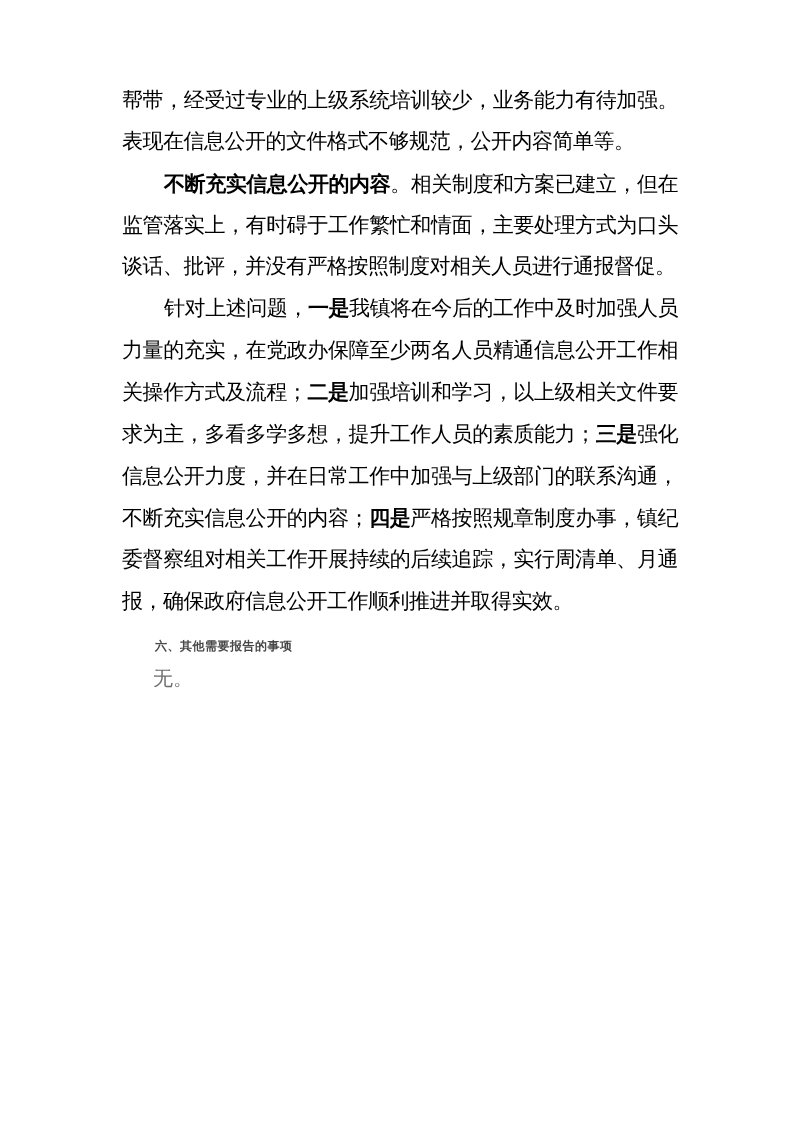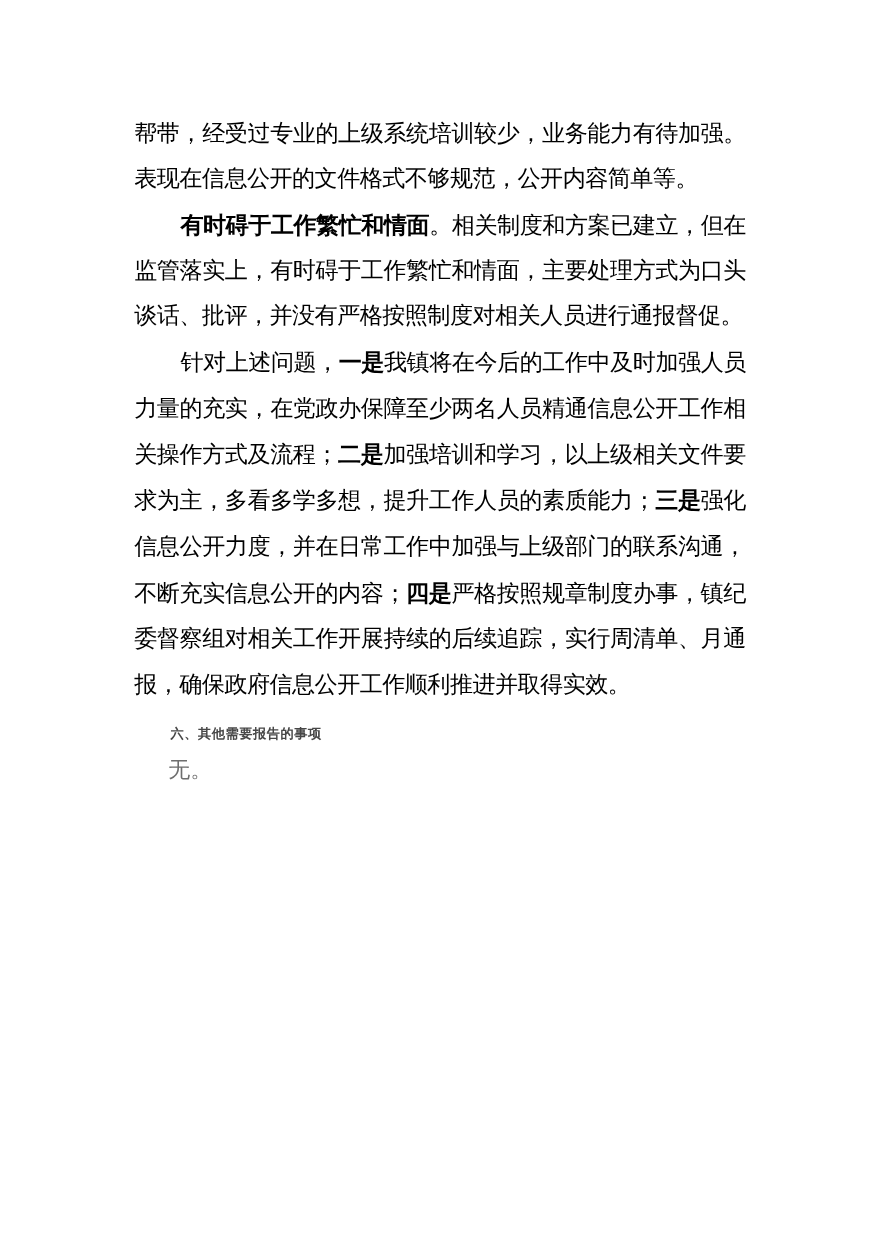--- a/index.html
+++ b/index.html
@@ -18,21 +18,21 @@
     position: absolute;
     left: 0;
     top: 0;
     width: 793px;
     height: 1122px;
     background: #ffffff;
   }
   .doc-body {
     position: absolute;
     left: 122px;
-    top: 101px;
+    top: 80px;
     width: 556px;
   }
   p.body {
     margin: 0;
     font-family: "DejaVu Serif", serif;
     font-size: 21px;
     line-height: 41.3px;
     letter-spacing: -0.5px;
     color: #000000;
     text-align: justify;
@@ -63,18 +63,18 @@
     color: #6e6e6e;
     text-indent: 31px;
   }
 </style>
 </head>
 <body>
 
 <div class="page">
   <div class="doc-body">
       <p class="body"><span>帮带，经受过专业的上级系统培训较少，业务能力有待加强。表现在信息公开的文件格式不够规范，公开内容简单等。</span></p>
-      <p class="body indent"><span class="bold">有时碍于工作繁忙和情面</span><span>。相关制度和方案已建立，但在监管落实上，有时碍于工作繁忙和情面，主要处理方式为口头谈话、批评，并没有严格按照制度对相关人员进行通报督促。</span></p>
+      <p class="body indent"><span class="bold">不断充实信息公开的内容</span><span>。相关制度和方案已建立，但在监管落实上，有时碍于工作繁忙和情面，主要处理方式为口头谈话、批评，并没有严格按照制度对相关人员进行通报督促。</span></p>
       <p class="body indent"><span>针对上述问题，</span><span class="bold">一是</span><span>我镇将在今后的工作中及时加强人员力量的充实，在党政办保障至少两名人员精通信息公开工作相关操作方式及流程；</span><span class="bold">二是</span><span>加强培训和学习，以上级相关文件要求为主，多看多学多想，提升工作人员的素质能力；</span><span class="bold">三是</span><span>强化信息公开力度，并在日常工作中加强与上级部门的联系沟通，不断充实信息公开的内容；</span><span class="bold">四是</span><span>严格按照规章制度办事，镇纪委督察组对相关工作开展持续的后续追踪，实行周清单、月通报，确保政府信息公开工作顺利推进并取得实效。</span></p>
       <p class="heading"><span class="bold">六、其他需要报告的事项</span></p>
       <p class="plain"><span>无。</span></p>
     </div>
 </div>
 
 </body></html>

